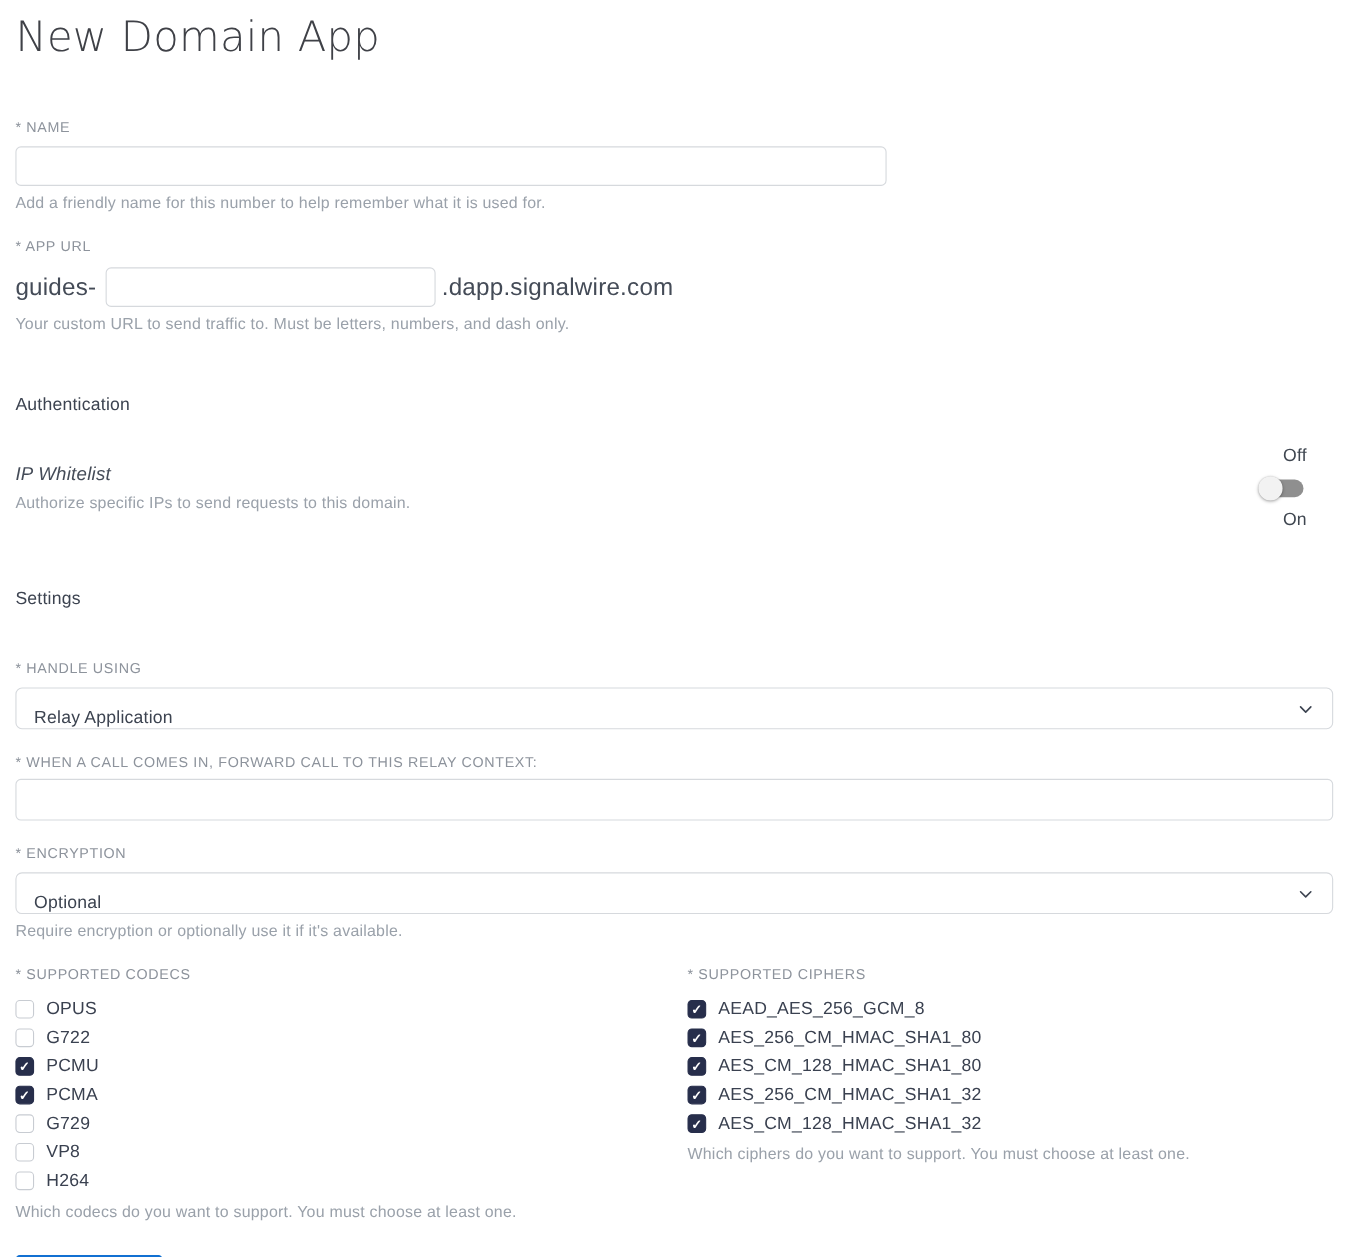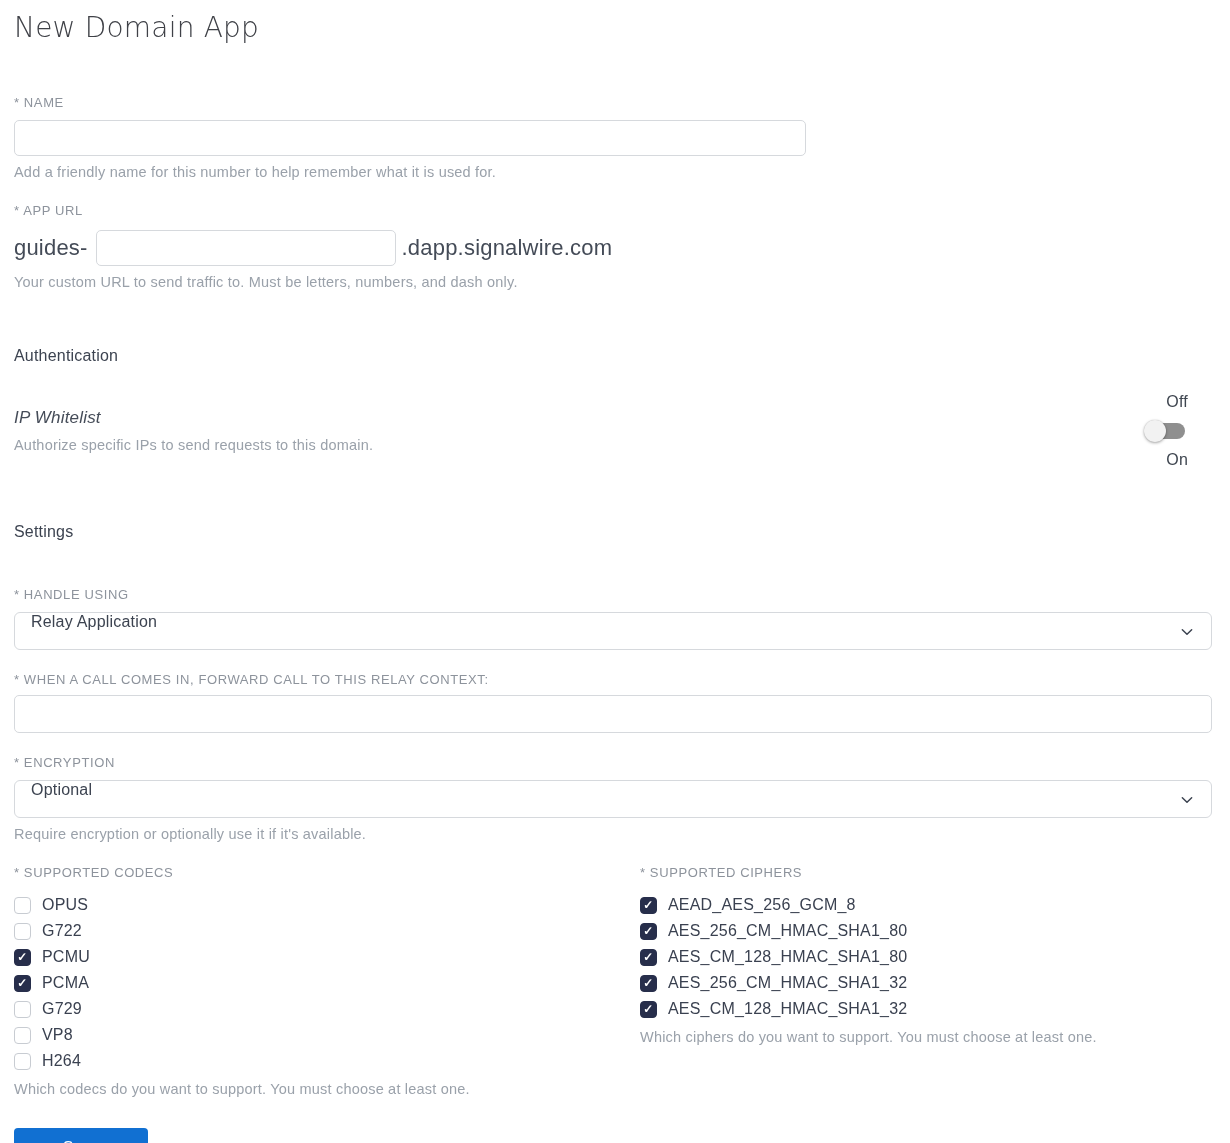--- a/index.html
+++ b/index.html
@@ -19,21 +19,21 @@
     min-height:1143px;
     font-family:"Liberation Sans", sans-serif;
     color:var(--ink);
     letter-spacing:.2px;
   }
   .page{padding:8px 18px 14px 14px;}
 
   h1.page-title{
     font-family:"DejaVu Sans","Liberation Sans",sans-serif;
     font-weight:200;
-    font-size:28px;
+    font-size:38px;
     line-height:1.25;
     color:#3f4147;
     margin-top:2px;
   }
   h2.section-heading{
     font-weight:400;
     font-size:16px;
     line-height:26px;
     color:#3c4350;
   }
@@ -93,30 +93,30 @@
   .field-handle{margin-top:42px;}
   .field-block{margin-top:22px;}
   .select{
     position:relative;
     margin-top:10px;
     height:38px;
     width:1198px;
     border:1px solid var(--border);
     border-radius:6px;
     background:#fff;
-    display:flex;align-items:flex-start;
+    display:flex;align-items:flex-end;
     padding:0 40px 0 16px;
     cursor:pointer;
   }
   .select-value{font-size:16px;color:#3c4350;}
   .chevron{position:absolute;right:16px;top:11px;width:16px;height:16px;}
   .field-block .text-input{margin-top:8px;width:1198px;height:38px;}
 
   
-  .columns{display:flex;margin-top:22px;gap:15px;}
+  .columns{display:flex;margin-top:22px;}
   .col-codecs{width:611px;flex:0 0 611px;}
   .col-ciphers{flex:1;}
   .cb-list{margin-top:12px;}
   .cb-row{display:flex;align-items:center;height:26px;cursor:pointer;}
   .cb{
     width:17px;height:17px;flex:0 0 17px;
     border-radius:4px;
     border:1px solid #c8ccd2;
     background:#fff;
     display:flex;align-items:center;justify-content:center;

